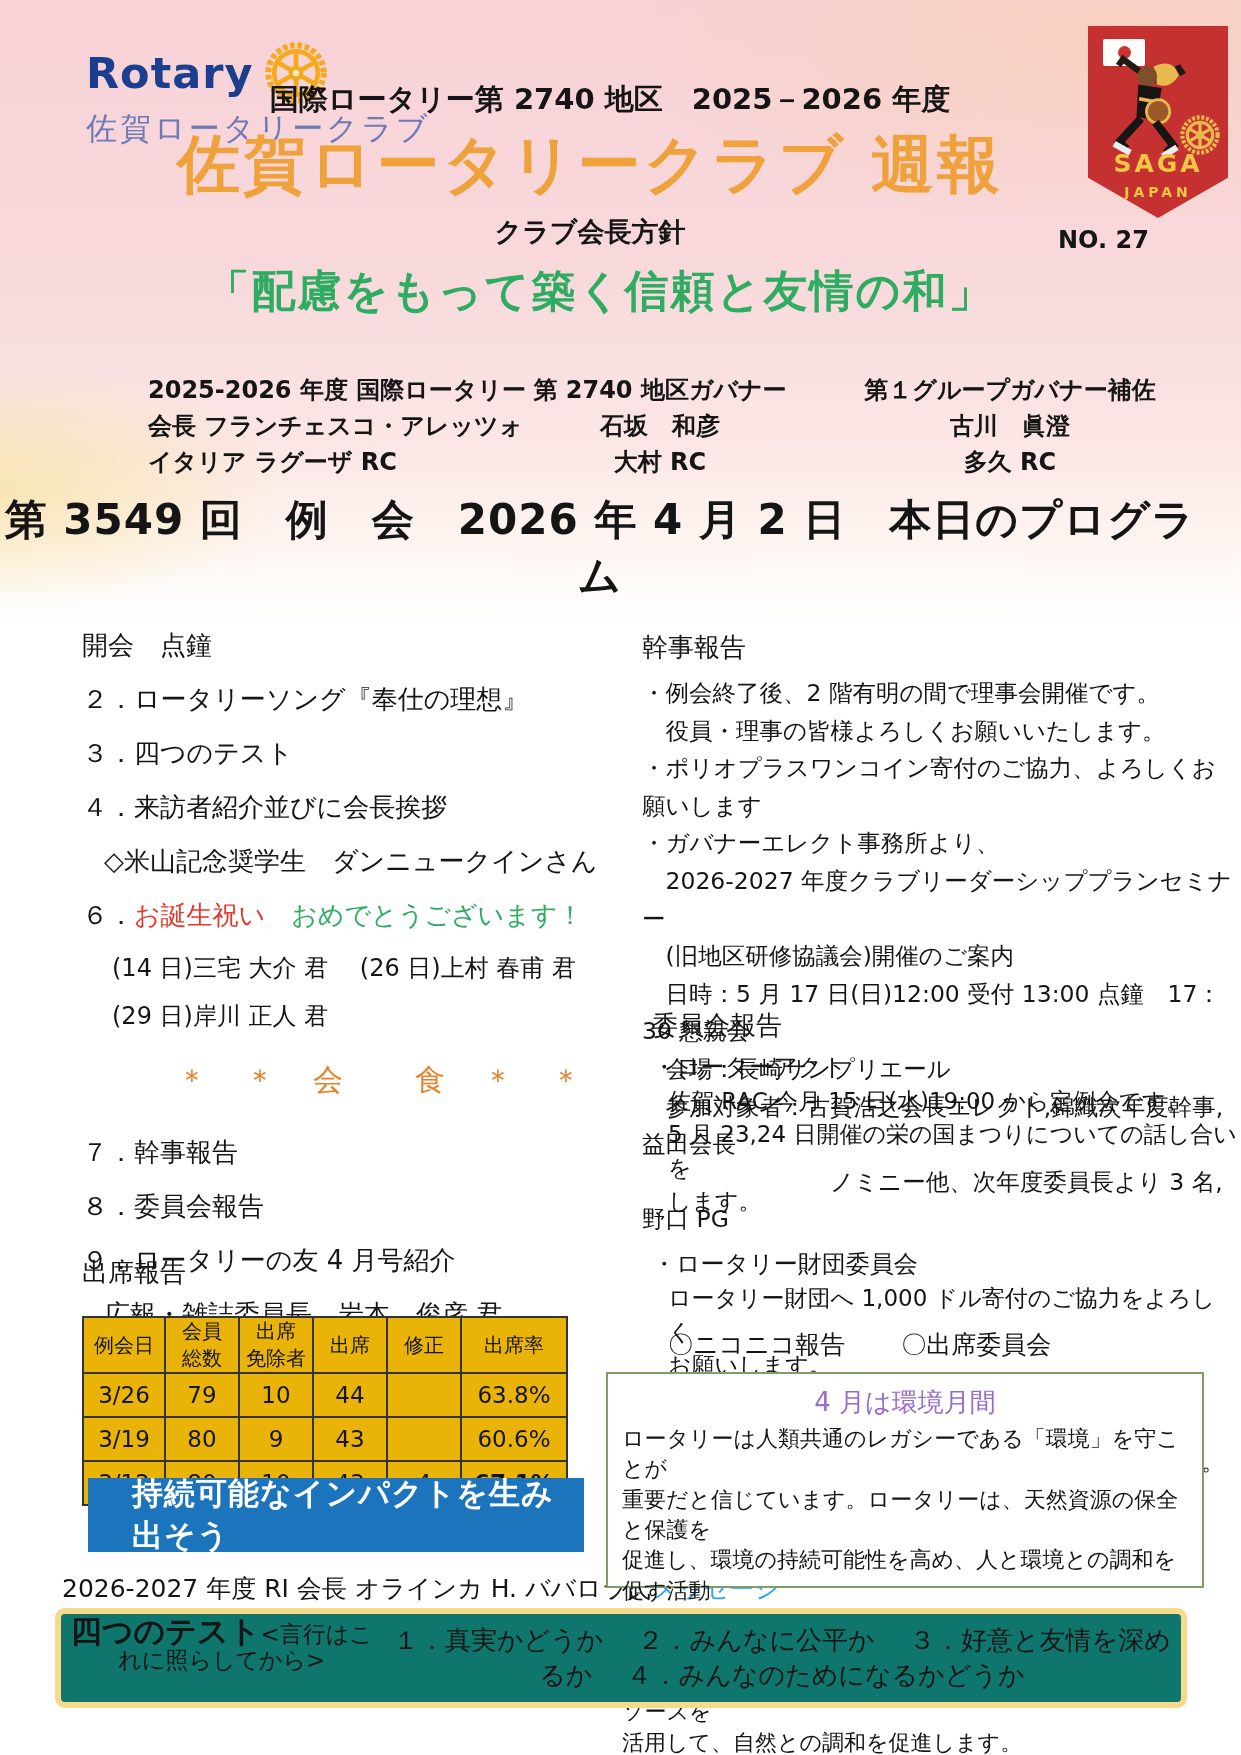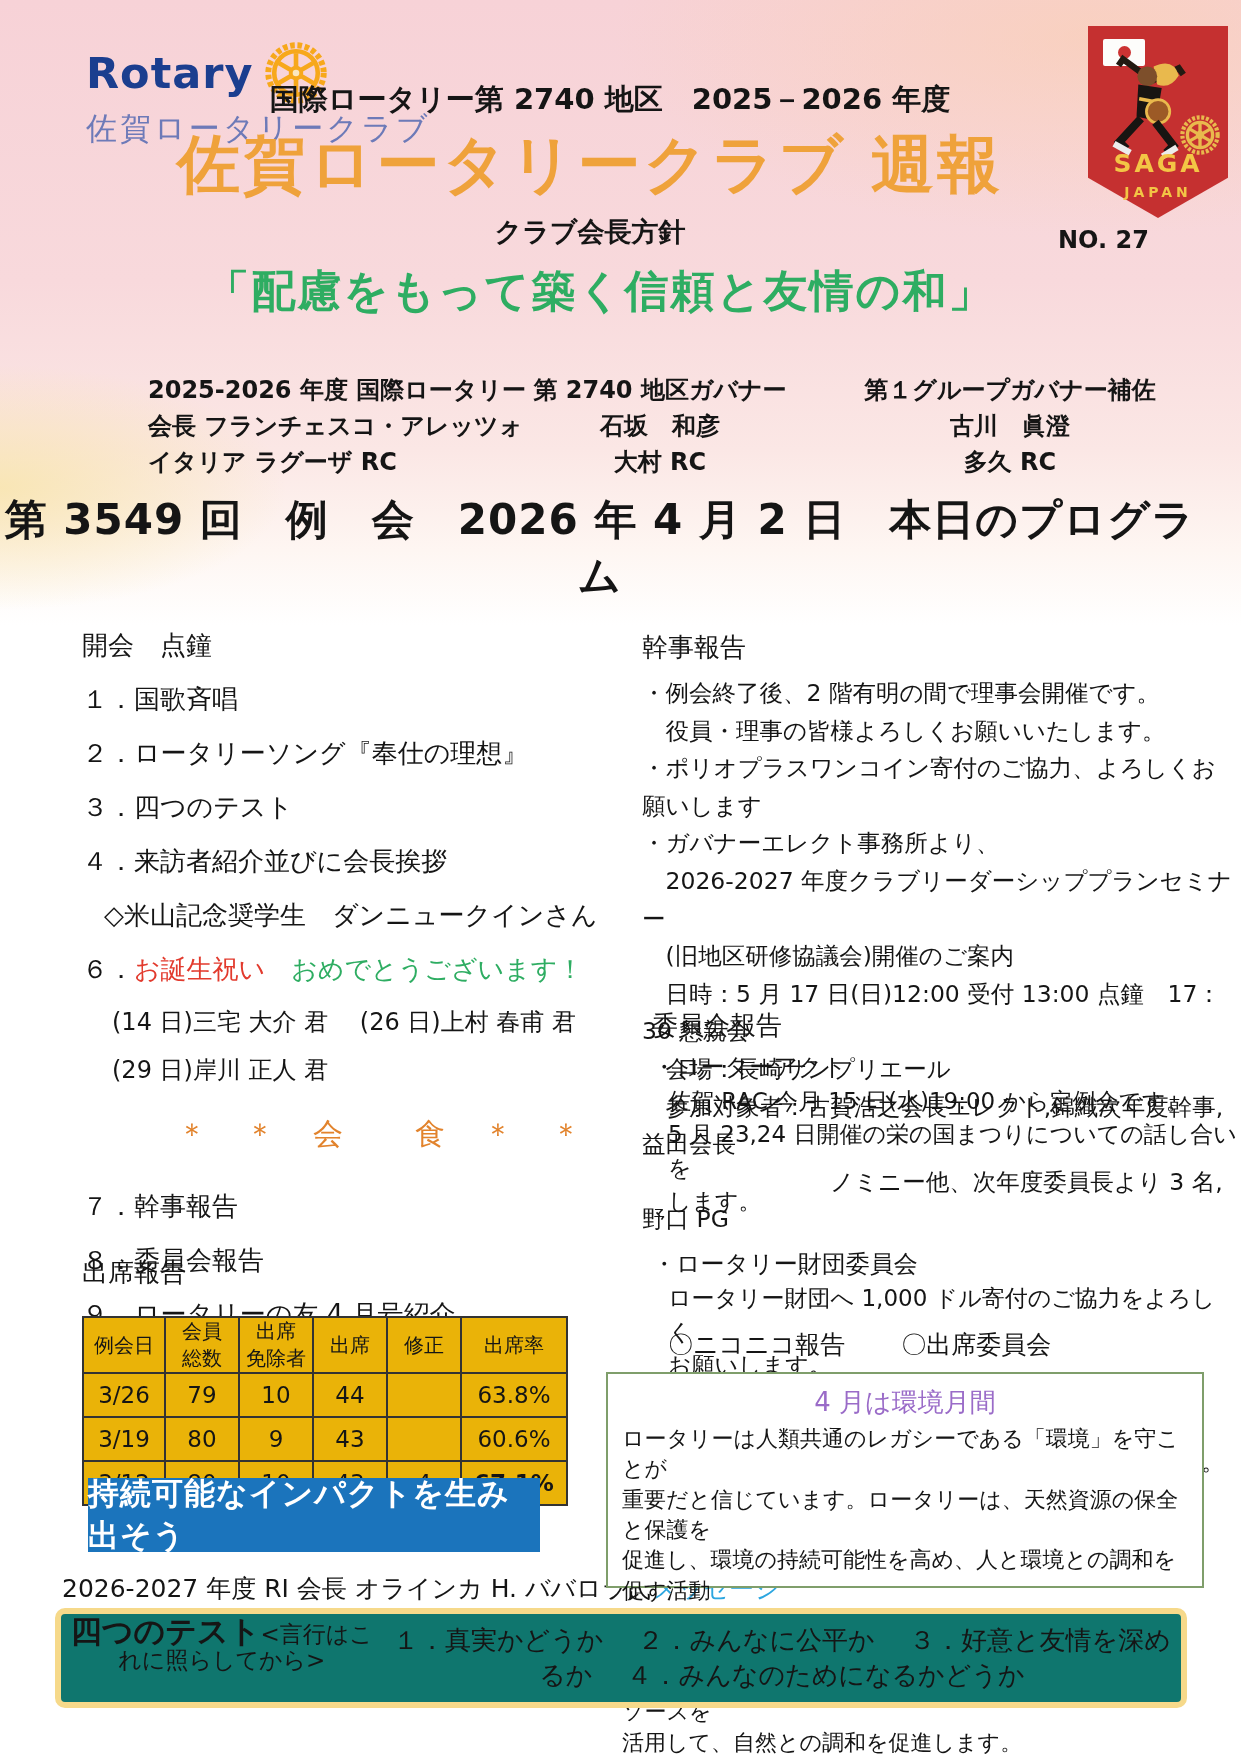--- a/index.html
+++ b/index.html
@@ -71,21 +71,21 @@
   .att-title { font-size:26px; margin-bottom:26px; }
   table.att { border-collapse:collapse; background:#eab308; }
   table.att th, table.att td { border:2px solid #333; text-align:center; vertical-align:middle; }
   table.att th { font-size:20px; font-weight:normal; width:64px; height:52px; white-space:pre-line; padding:0 4px; }
   table.att th.w1 { width:72px; } table.att th.w6 { width:96px; }
   table.att td { font-size:23px; height:42px; padding:0 4px; }
   td.bold { font-weight:bold; }
 
   .banner { position:absolute; left:88px; top:1478px; width:452px; height:74px; background:#1b74bc;
             color:#fff; display:flex; align-items:center; justify-content:center;
-            font-size:31px; font-weight:bold; letter-spacing:1px; }
+            font-size:31px; font-weight:bold; letter-spacing:1px;padding-left:44px; }
   .president { position:absolute; left:62px; top:1572px; font-size:25px; }
   .link-blue { color:#2ca6e0; cursor:pointer; }
 
   
   .secretary { position:absolute; left:642px; top:630px; width:590px; }
   .sec-title { font-size:26px; margin-bottom:10px; }
   .sec-body { font-size:23.5px; line-height:1.6; }
 
   .committee { position:absolute; left:652px; top:1008px; width:585px; }
   .com-title { font-size:26px; margin-bottom:8px; }
@@ -194,21 +194,20 @@
           <circle cx="50" cy="50" r="10" fill="#e9b94d"></circle>
         </svg>
       </span>
       <div class="saga-text">SAGA</div>
       <div class="japan-text">JAPAN</div>
     </div>
   </div>
 
   <div class="program">
     <div class="p-line">開会　点鐘</div>
-    <div class="p-line">１．国歌斉唱</div>
     <div class="p-line">２．ロータリーソング『奉仕の理想』</div>
     <div class="p-line">３．四つのテスト</div>
     <div class="p-line">４．来訪者紹介並びに会長挨拶</div>
     <div class="p-line p-sub">◇米山記念奨学生　ダンニュークインさん</div>
     <div class="p-line"><span>６．</span><span class="red">お誕生祝い</span>　<span class="green">おめでとうございます！</span></div>
     <div class="birthday">(14 日)三宅 大介 君　 (26 日)上村 春甫 君</div>
     <div class="birthday">(29 日)岸川 正人 君</div>
     <div class="meal">＊　＊　会　　食　＊　＊</div>
     <div class="p-line">７．幹事報告</div>
     <div class="p-line">８．委員会報告</div>

